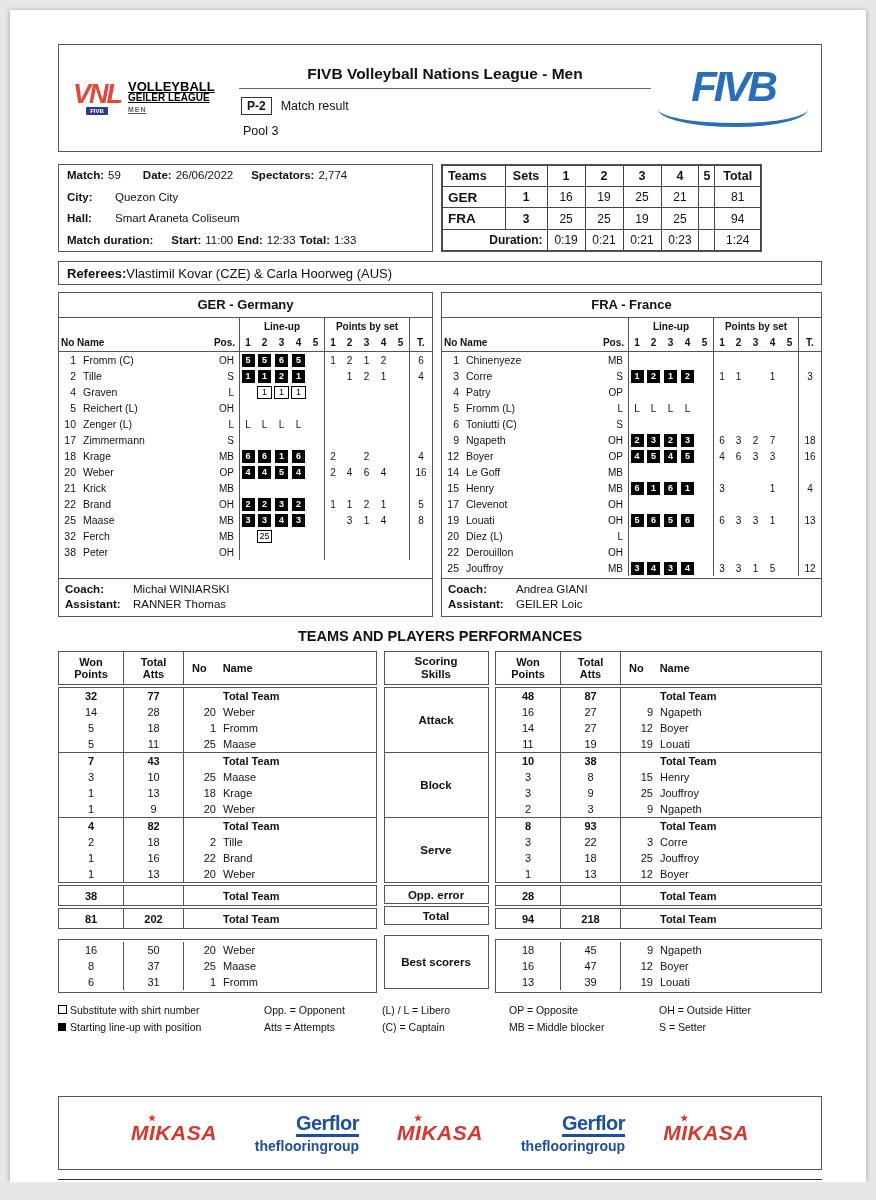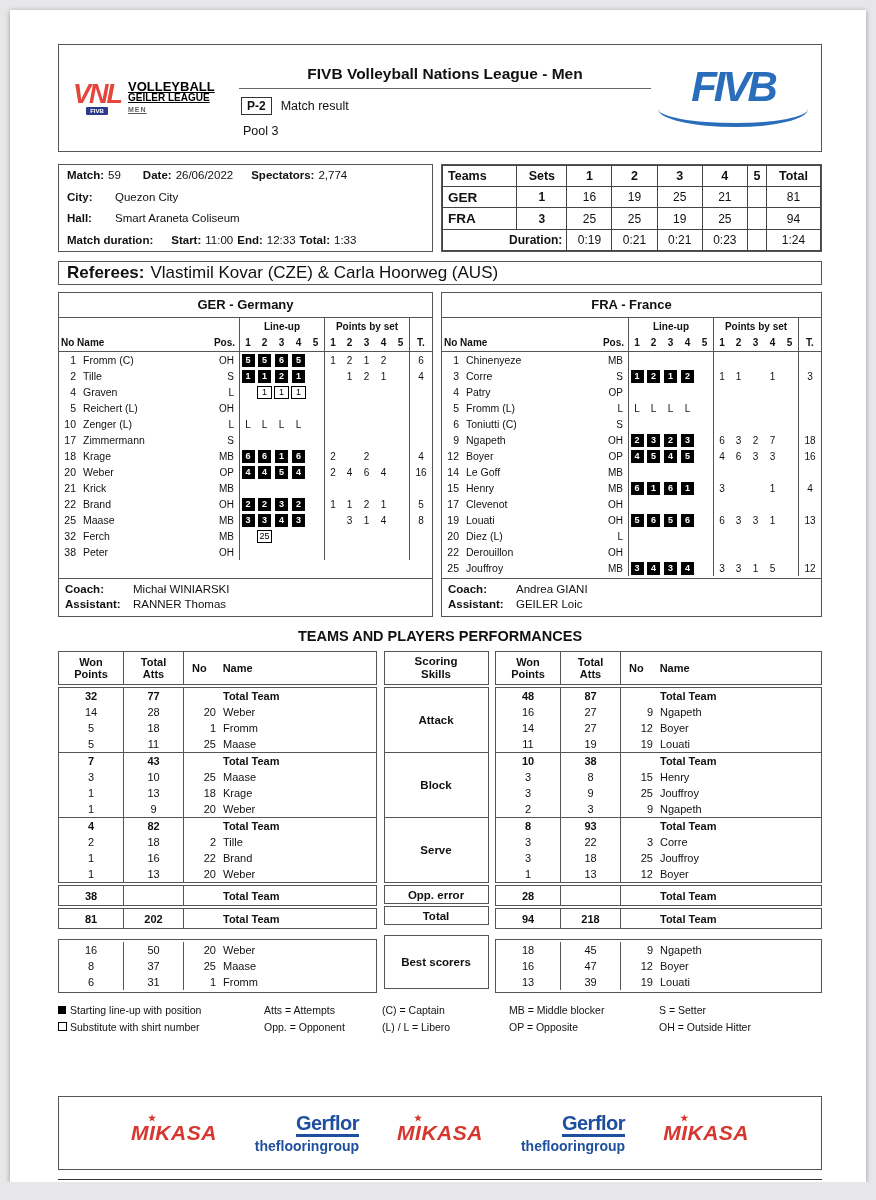--- a/index.html
+++ b/index.html
@@ -27,30 +27,30 @@
   .fivb-word{font-weight:900;font-style:italic;font-size:42px;letter-spacing:-3px;line-height:36px;}
   .fivb-swoosh{width:150px;height:16px;border-bottom:4px solid;border-radius:50% 50% 48% 52%/0 0 90% 90%;margin-top:2px;}
   
   .info-row{display:flex;gap:8px;margin-top:12px;}
   .match-info{width:375px;height:88px;padding:3px 8px;font-size:11.5px;display:flex;flex-direction:column;justify-content:space-between;}
   .mi-line{display:flex;gap:4px;line-height:15px;}
   .mi-line b{font-weight:bold;}
   .lab-col{font-weight:bold;width:44px;display:inline-block;}
   .gap18{margin-left:18px;} .gap14{margin-left:14px;}
   
-  .score-wrap{width:381px;height:88px;}
+  .score-wrap{width:321px;height:88px;}
   table.score{border-collapse:collapse;width:100%;height:100%;font-size:12px;}
   table.score th,table.score td{border:1px solid #444;text-align:center;padding:0 2px;}
   table.score th{font-size:12.5px;}
   table.score .team-cell{text-align:left;font-weight:bold;font-size:13.5px;padding-left:5px;}
   table.score .teams-h{text-align:left;padding-left:5px;}
   table.score .sets-cell{font-weight:bold;}
   table.score .dur-lab{text-align:right;font-weight:bold;padding-right:4px;}
   
-  .ref-box{margin-top:9px;height:24px;display:flex;align-items:center;gap:6px;padding:0 8px;font-size:17px;}
+  .ref-box{margin-top:9px;height:24px;display:flex;align-items:center;gap:0;padding:0 8px;font-size:13px;}
   .ref-box b{font-weight:bold;}
   
   .rosters{display:flex;gap:8px;margin-top:7px;}
   .roster{box-sizing:border-box;}
   .roster.left{width:375px;} .roster.right{width:381px;}
   .r-title{font-weight:bold;font-size:13px;text-align:center;height:24px;line-height:24px;border-bottom:1.2px solid #555;}
   .r-grid{display:grid;grid-template-columns:20px 1fr 32px repeat(5,17px) repeat(5,17px) 23px;}
   .cell{font-size:10px;display:flex;align-items:center;justify-content:center;height:16px;}
   .vl{border-left:1px solid #555;}
   .hA .cell{height:16px;font-weight:bold;}
@@ -1183,32 +1183,32 @@
               <span class="pno">19</span>
               <span>Louati</span>
             </div>
           </div>
         </div>
       </div>
   </div>
 
   <div class="legend">
     <div class="leg-row">
+      <span><span class="sq empty"></span><span>Substitute with shirt number</span></span>
+      <span>Opp. = Opponent</span>
+      <span>(L) / L = Libero</span>
+      <span>OP = Opposite</span>
+      <span>OH = Outside Hitter</span>
+    </div>
+    <div class="leg-row">
       <span><span class="sq full"></span><span>Starting line-up with position</span></span>
       <span>Atts = Attempts</span>
       <span>(C) = Captain</span>
       <span>MB = Middle blocker</span>
       <span>S = Setter</span>
-    </div>
-    <div class="leg-row">
-      <span><span class="sq empty"></span><span>Substitute with shirt number</span></span>
-      <span>Opp. = Opponent</span>
-      <span>(L) / L = Libero</span>
-      <span>OP = Opposite</span>
-      <span>OH = Outside Hitter</span>
     </div>
   </div>
 
   <div class="box sponsors" id="sponsor-strip">
       <span class="mikasa" style="color: rgb(214, 55, 46);"><span>M</span><span class="mik-i">I<span class="mik-star">★</span></span><span>KASA</span></span>
       <div class="gerflor" style="color: rgb(29, 79, 158);">
         <span class="gf-word">Gerflor</span>
         <span class="gf-tag">theflooringroup</span>
       </div>
       <span class="mikasa" style="color: rgb(214, 55, 46);"><span>M</span><span class="mik-i">I<span class="mik-star">★</span></span><span>KASA</span></span>

